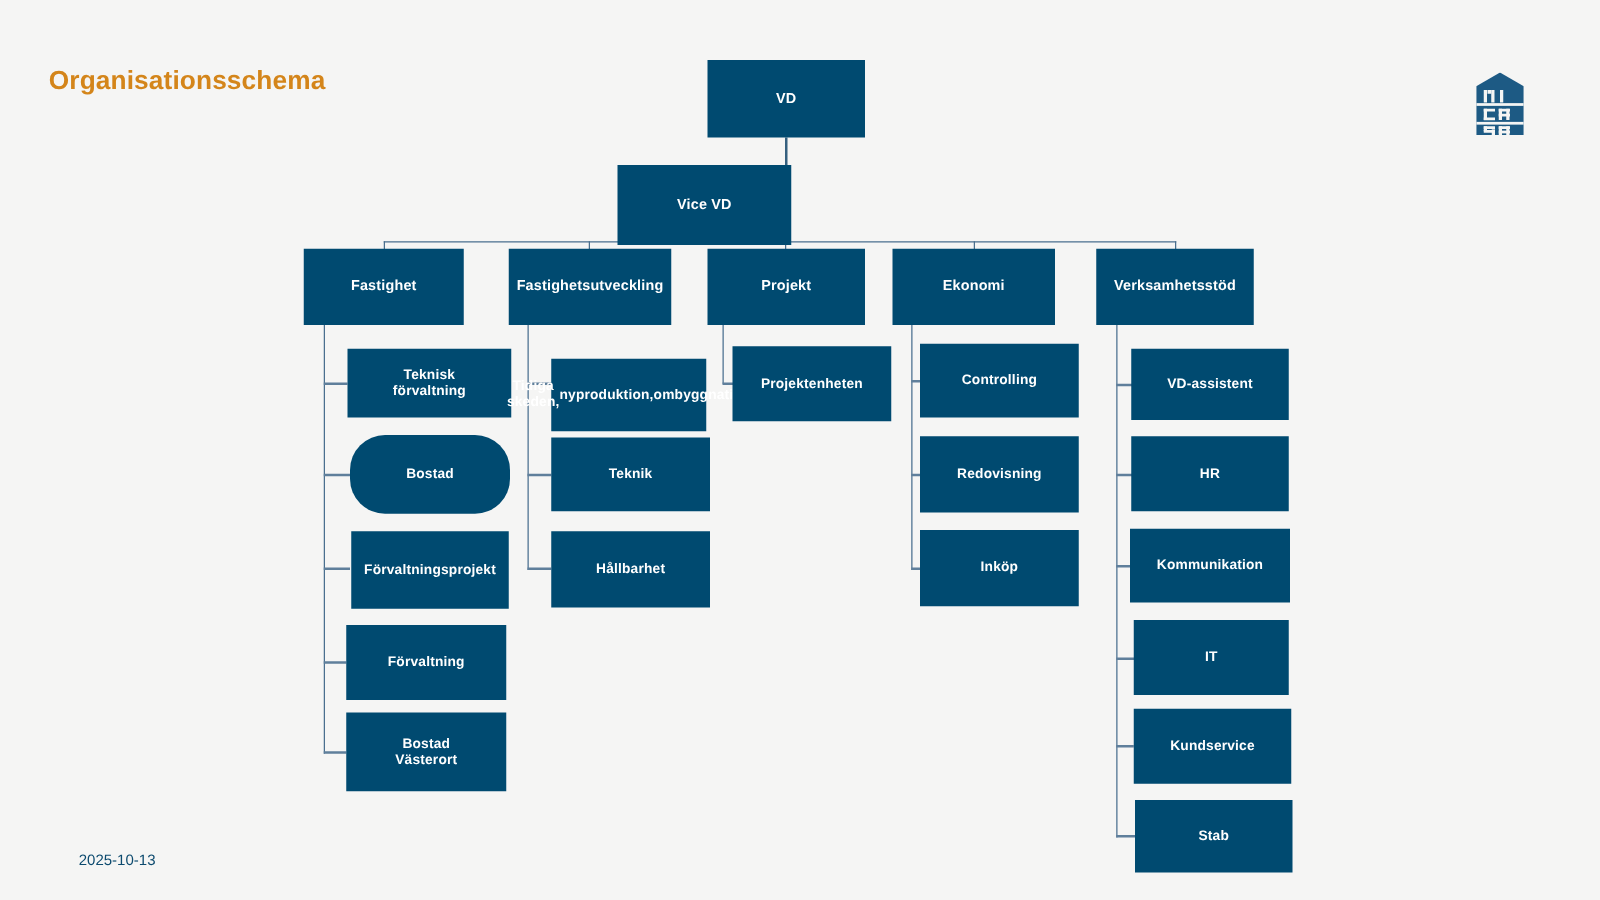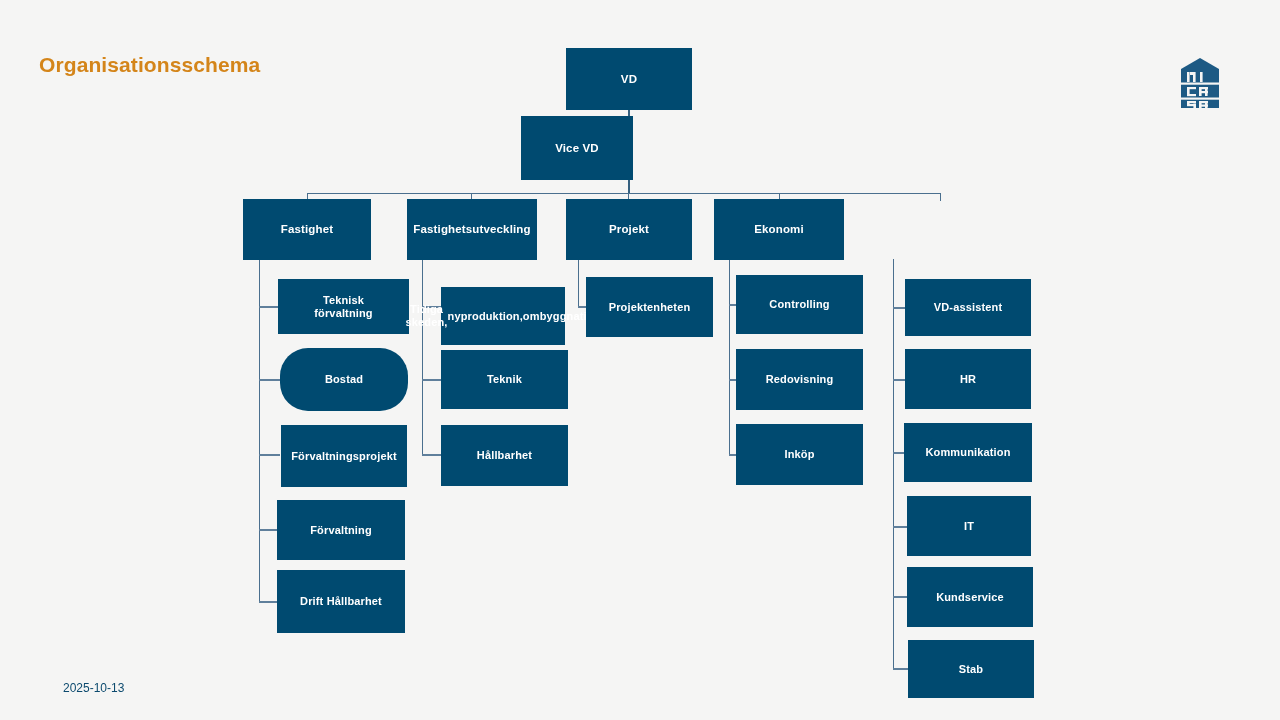--- a/index.html
+++ b/index.html
@@ -141,32 +141,33 @@
   <div class="conn v" style="left:893px; top:259px; height:411px;"></div>
   <div class="conn stub" style="left:893px; top:307px; width:16px;"></div>
   <div class="conn stub" style="left:893px; top:379px; width:14px;"></div>
   <div class="conn stub" style="left:893px; top:452px; width:13px;"></div>
   <div class="conn stub" style="left:893px; top:526px; width:16px;"></div>
   <div class="conn stub" style="left:893px; top:596px; width:14px;"></div>
   <div class="conn stub" style="left:893px; top:668px; width:16px;"></div>
 
   <div class="node lvl0" style="left:566px; top:48px; width:126px; height:62px;">VD</div>
 
-  <div class="node lvl1" style="left:494px; top:116px; width:112px; height:64px;margin-left:27px;">Vice VD</div>
+  <div class="node lvl1" style="left:494px; top:132px; width:139px; height:64px;">Vice VD</div>
 
   <div class="node lvl1" style="left:243px; top:199px; width:128px; height:61px;">Fastighet</div>
   <div class="node lvl1" style="left:407px; top:199px; width:130px; height:61px;">Fastighetsutveckling</div>
   <div class="node lvl1" style="left:566px; top:199px; width:126px; height:61px;">Projekt</div>
   <div class="node lvl1" style="left:714px; top:199px; width:130px; height:61px;">Ekonomi</div>
+  <div class="node lvl1" style="left:877px; top:199px; width:126px; height:61px;">Verksamhetsstöd</div>
 
   <div class="node" style="left:278px; top:279px; width:131px; height:55px;">Teknisk förvaltning</div>
   <div class="node" style="left:280px; top:348px; width:128px; height:63px;border-radius:28px;">Bostad</div>
   <div class="node" style="left:281px; top:425px; width:126px; height:62px;">Förvaltningsprojekt</div>
   <div class="node" style="left:277px; top:500px; width:128px; height:60px;">Förvaltning</div>
-  <div class="node" style="left:277px; top:570px; width:128px; height:63px;">Drift Hållbarhet</div>
+  <div class="node" style="left:277px; top:570px; width:128px; height:63px;">Bostad Västerort</div>
 
   <div class="node multiline" style="left:441px; top:287px; width:124px; height:58px; flex-direction:row;">
     <span>Tidiga skeden,</span>
     <span>nyproduktion,</span>
     <span>ombyggnation</span>
   </div>
   <div class="node" style="left:441px; top:350px; width:127px; height:59px;">Teknik</div>
   <div class="node" style="left:441px; top:425px; width:127px; height:61px;">Hållbarhet</div>
 
   <div class="node" style="left:586px; top:277px; width:127px; height:60px;">Projektenheten</div>

